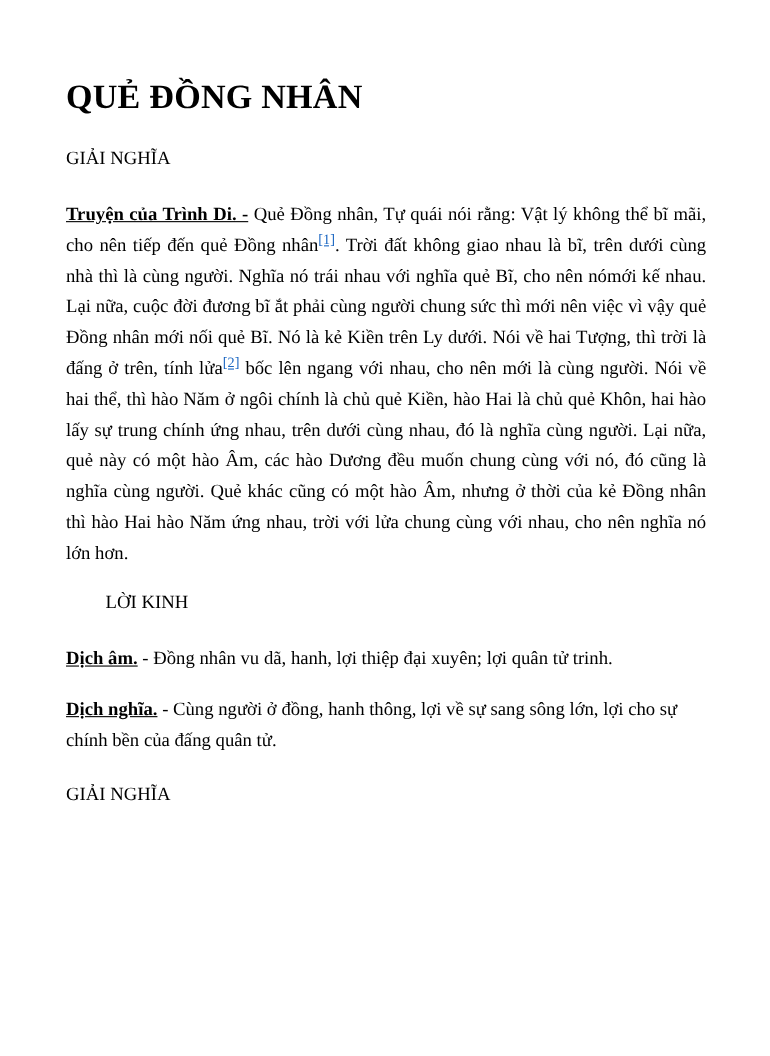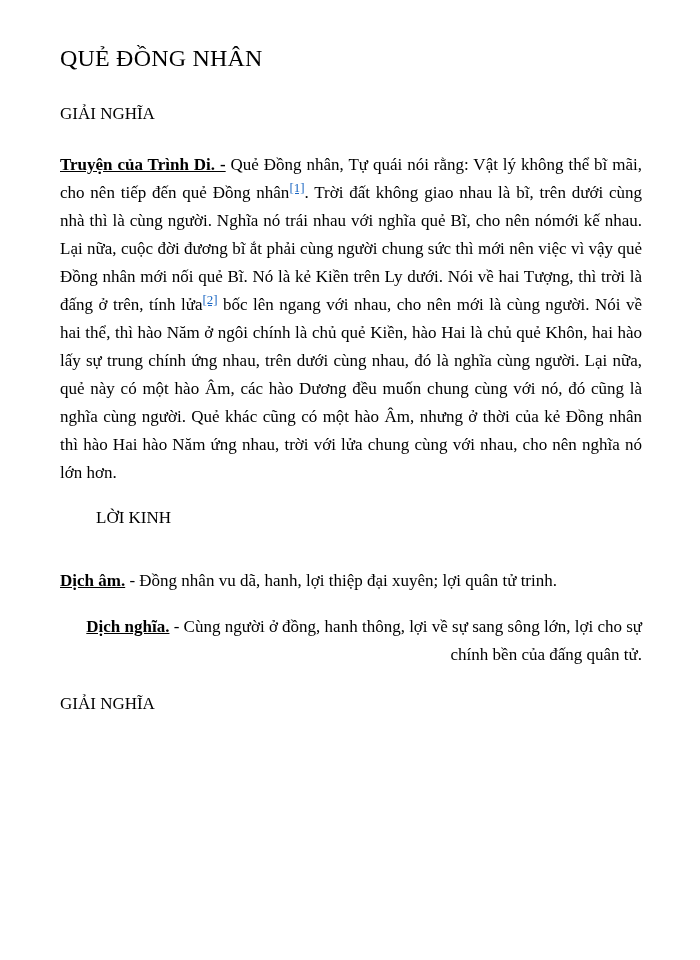--- a/index.html
+++ b/index.html
@@ -3,35 +3,35 @@
 <meta charset="utf-8">
 <style>
   html, body { margin: 0; padding: 0; background: #ffffff; }
   body {
     width: 700px; height: 960px; overflow: hidden;
     font-family: "Liberation Serif", "DejaVu Serif", serif;
     color: #000;
   }
   .page { position: relative; padding: 0 58px 0 60px; }
   h1 {
-    margin: 0; padding-top: 40px;
-    font-size: 24px; font-weight: normal; line-height: 36px; letter-spacing: 0.2px;
+    margin: 0; padding-top: 70px;
+    font-size: 31px; font-weight: bold; line-height: 36px; letter-spacing: 0.2px;
   }
   p { margin: 0; font-size: 17px; }
   .sub { margin-top: 36px; line-height: 22px; }
   .head { margin-top: 27px; line-height: 22px; }
   .body {
     margin-top: 26px; line-height: 28px; text-align: justify;
   }
   .b { font-weight: bold; text-decoration: underline; }
   .fn { color: #1a66c2; text-decoration: underline; font-size: 13px; vertical-align: 6px; line-height: 0; }
   .head2 { margin-top: 20px; line-height: 22px; margin-left: 36px; }
   .cn { margin-top: 22px; line-height: 22px; font-family: "DejaVu Sans", sans-serif; font-size: 15px; }
-  .line { margin-top: 38px; line-height: 28px; }
-  .line2 { margin-top: 18px; line-height: 28px; text-align: right; }
+  .line { margin-top: 26px; line-height: 28px; }
+  .line2 { margin-top: 18px; line-height: 28px; }
   .head3 { margin-top: 24px; line-height: 22px; }
 </style>
 </head>
 <body>
 
 <div class="page">
   <h1>QUẺ ĐỒNG NHÂN</h1>
   <p class="head">GIẢI NGHĨA</p>
   <p class="body"><span class="b">Truyện của Trình Di. -</span><span> Quẻ Đồng nhân, Tự quái nói rằng: Vật lý không thể bĩ mãi, cho nên tiếp đến quẻ Đồng nhân</span><a class="fn">[1]</a><span>. Trời đất không giao nhau là bĩ, trên dưới cùng nhà thì là cùng người. Nghĩa nó trái nhau với nghĩa quẻ Bĩ, cho nên nómới kế nhau. Lại nữa, cuộc đời đương bĩ ắt phải cùng người chung sức thì mới nên việc vì vậy quẻ Đồng nhân mới nối quẻ Bĩ. Nó là kẻ Kiền trên Ly dưới. Nói về hai Tượng, thì trời là đấng ở trên, tính lửa</span><a class="fn">[2]</a><span> bốc lên ngang với nhau, cho nên mới là cùng người. Nói về hai thể, thì hào Năm ở ngôi chính là chủ quẻ Kiền, hào Hai là chủ quẻ Khôn, hai hào lấy sự trung chính ứng nhau, trên dưới cùng nhau, đó là nghĩa cùng người. Lại nữa, quẻ này có một hào Âm, các hào Dương đều muốn chung cùng với nó, đó cũng là nghĩa cùng người. Quẻ khác cũng có một hào Âm, nhưng ở thời của kẻ Đồng nhân thì hào Hai hào Năm ứng nhau, trời với lửa chung cùng với nhau, cho nên nghĩa nó lớn hơn.</span></p>
   <p class="head2">LỜI KINH</p>

